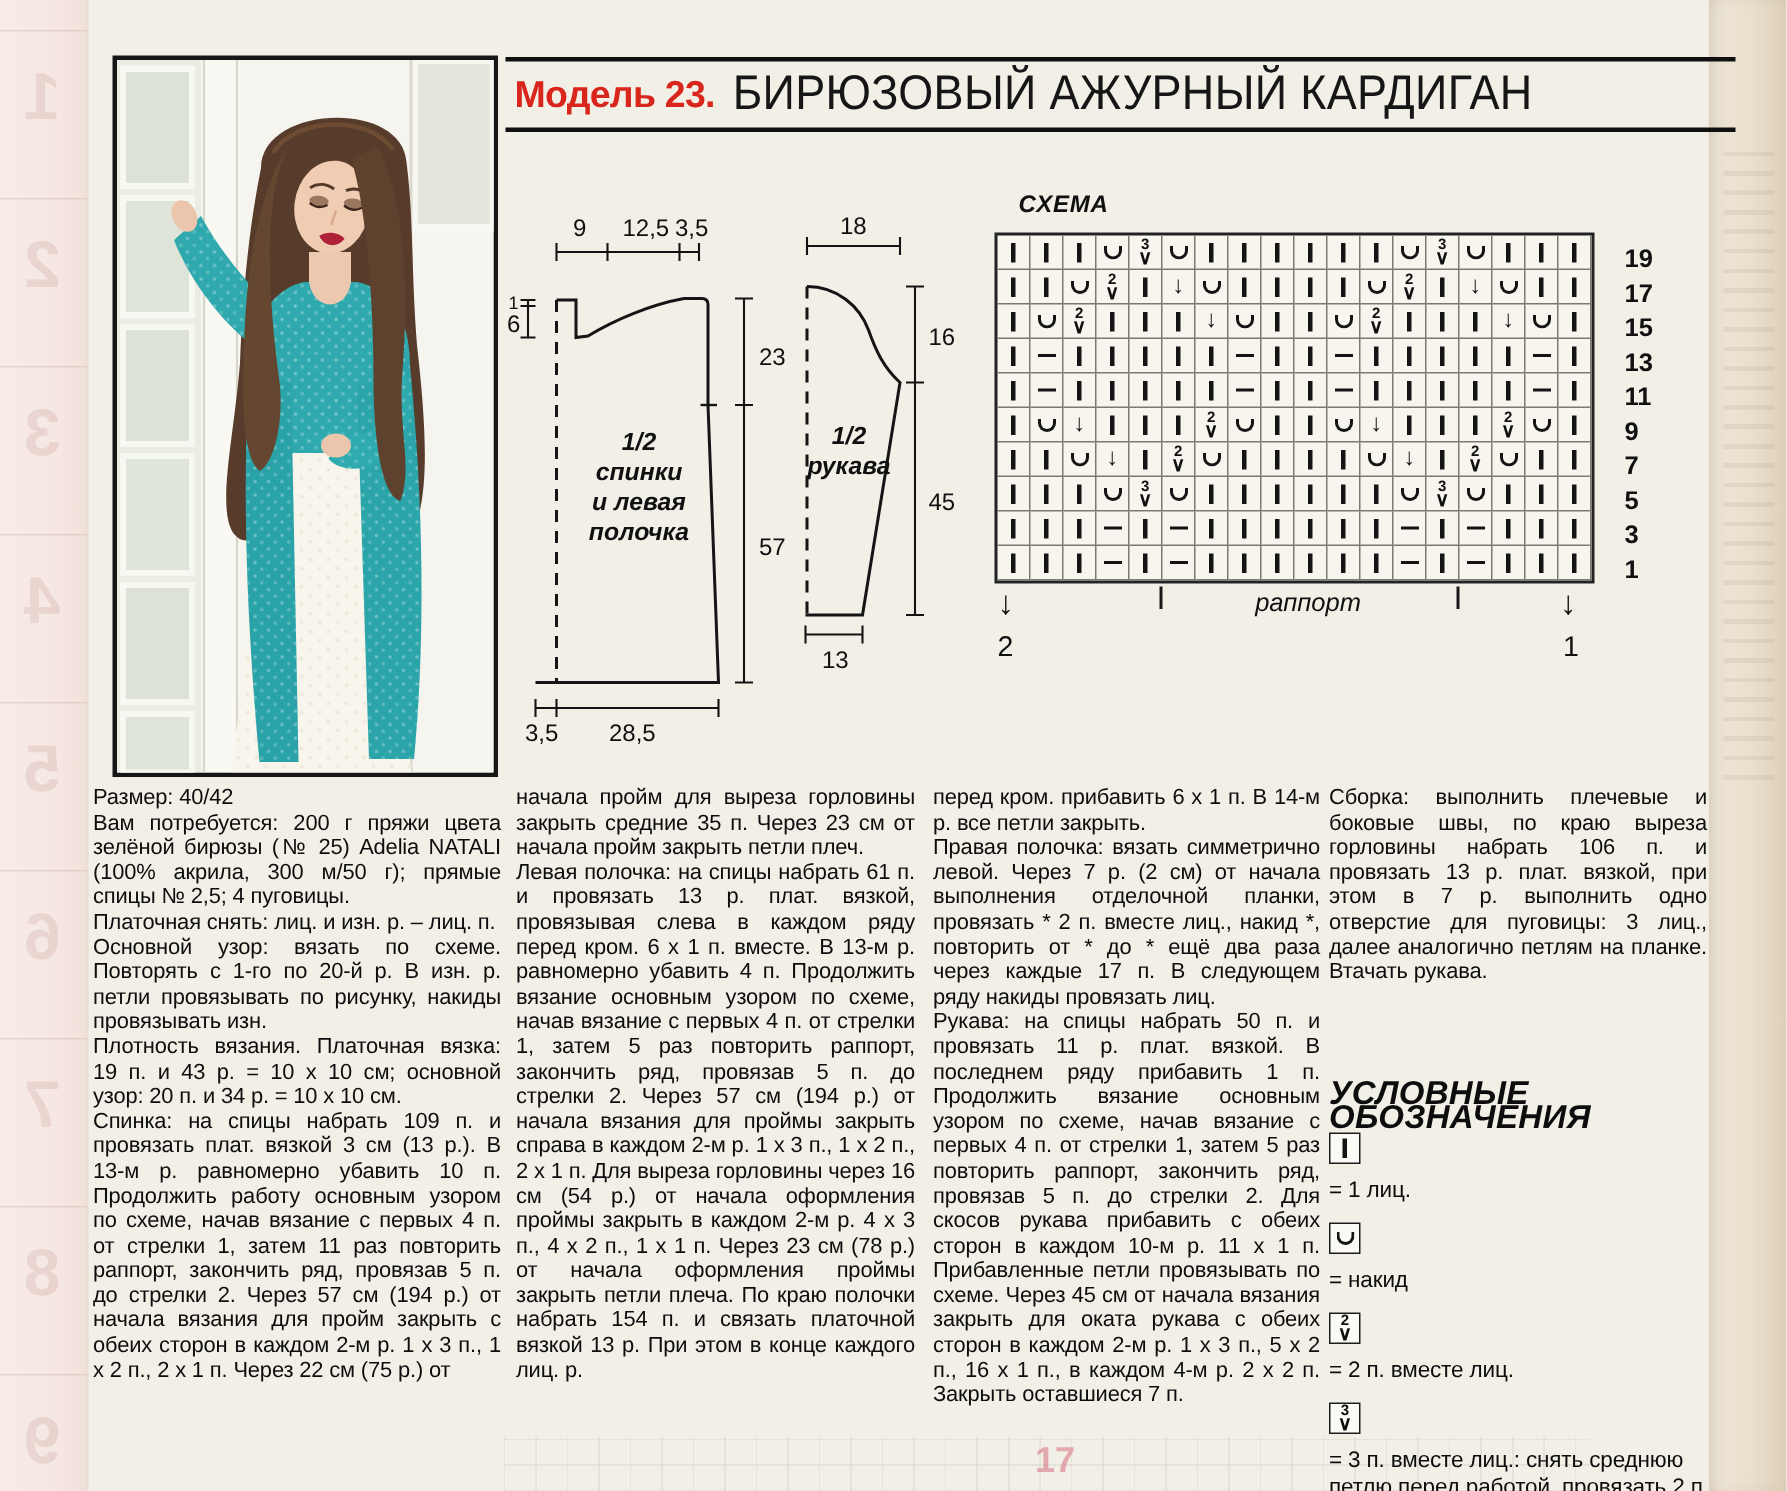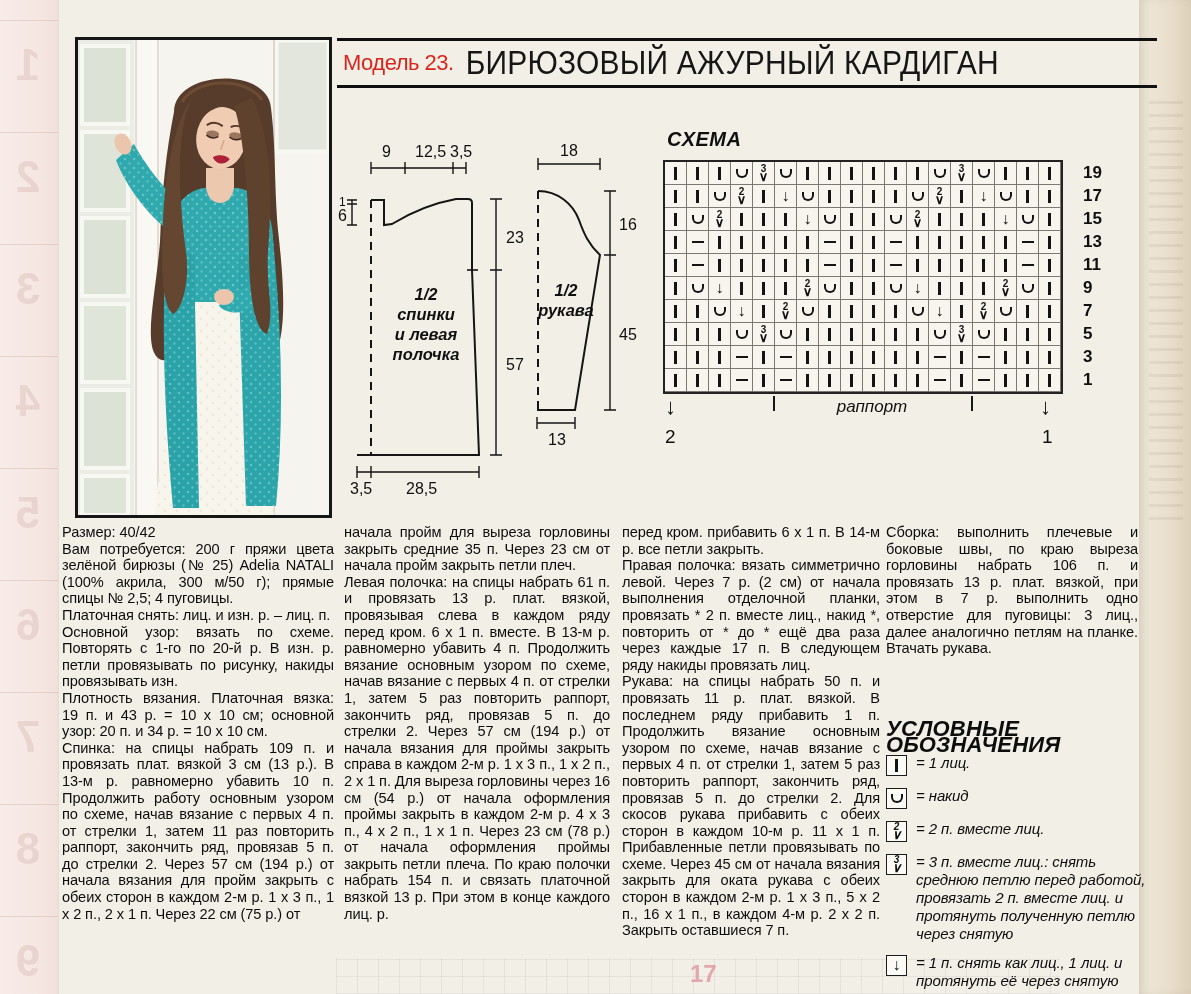--- a/index.html
+++ b/index.html
@@ -28,32 +28,32 @@
   .page-number-ghost{position:absolute;left:690px;top:960px;font-size:24px;font-weight:bold;
     color:rgba(214,110,125,.55);}
   
   .photo{position:absolute;left:75px;top:37px;width:251px;height:475px;
     border:3px solid #161616;background:#f3f2ed;}
   .photo svg{display:block;}
   
   .title-bar{position:absolute;left:337px;top:38px;width:820px;height:44px;
     border-top:3px solid #101010;border-bottom:3px solid #101010;
     display:flex;align-items:center;padding:0;}
-  .title-model{font-weight:normal;font-size:22px;letter-spacing:-.5px;margin-left:6px;white-space:nowrap;}
+  .title-model{font-weight:bold;font-size:25px;letter-spacing:-.5px;margin-left:6px;white-space:nowrap;}
   .title-name{font-size:30px;letter-spacing:.2px;margin-left:12px;white-space:nowrap;
     display:inline-block;transform:scaleY(1.08);transform-origin:left center;color:#161616;}
   
   .diagrams{position:absolute;left:338px;top:128px;width:300px;height:400px;}
   .diagrams text{font-family:"Liberation Sans",sans-serif;fill:#101010;}
   .meas{font-size:16px;}
   .meas-small{font-size:12px;}
   .piece-label{font-size:16.5px;font-weight:bold;font-style:italic;text-anchor:middle;}
   
   .chart{position:absolute;left:663px;top:128px;width:470px;}
-  .chart-title{font-style:italic;font-weight:bold;font-size:20px;margin:0 0 0 4px;letter-spacing:.5px;}
+  .chart-title{font-style:italic;font-weight:bold;font-size:16px;margin:0 0 0 16px;letter-spacing:.5px;}
   .chart-grid{display:grid;grid-template-columns:repeat(18,22px);grid-auto-rows:23px;
     border:2px solid #222;width:max-content;background:#f7f5ee;margin-top:9px;}
   .chart-cell{border-right:1px solid #7a7a72;border-bottom:1px solid #7a7a72;
     display:flex;align-items:center;justify-content:center;overflow:hidden;}
   .chart-rowlabels{position:absolute;left:416px;top:33px;width:40px;font-weight:bold;}
   .chart-rowlabel{height:23px;display:flex;align-items:center;font-size:17px;padding-left:4px;}
   .chart-under{position:relative;height:70px;width:396px;}
   .chart-arrow{position:absolute;top:2px;font-size:22px;font-weight:bold;line-height:1;}
   .chart-arrow-num{position:absolute;top:32px;font-size:19px;}
   .rapport-tick{position:absolute;top:2px;width:2px;height:15px;background:#181818;}
@@ -75,21 +75,21 @@
   .tcol p{margin:0;}
   .tcol .lead{font-weight:normal;}
   #col1{left:62px;width:272px;}
   #col2{left:344px;width:266px;}
   #col3{left:622px;width:258px;}
   #col4{left:886px;width:252px;}
   
   .legend{margin-top:64px;width:272px;}
   .legend-title{font-style:italic;font-weight:bold;font-size:22px;margin:0 0 14px 0;letter-spacing:.2px;}
   .legend-item{display:flex;align-items:flex-start;gap:9px;margin-bottom:11px;
-    font-style:italic;font-size:15px;line-height:18px;text-align:left;}
+    font-size:15px;line-height:18px;text-align:left;flex-direction:column;}
   .legend-box{min-width:19px;width:19px;height:19px;border:1.6px solid #1c1c1c;background:#fbfaf5;
     display:flex;align-items:center;justify-content:center;flex:0 0 auto;margin-top:1px;}
 </style>
 </head>
 <body>
 
 <div class="left-strip" id="leftStrip">
     <div class="ruler-num" style="top: 40px;">1</div>
     <div class="ruler-line" style="top: 20px;"></div>
     <div class="ruler-num" style="top: 152px;">2</div>

